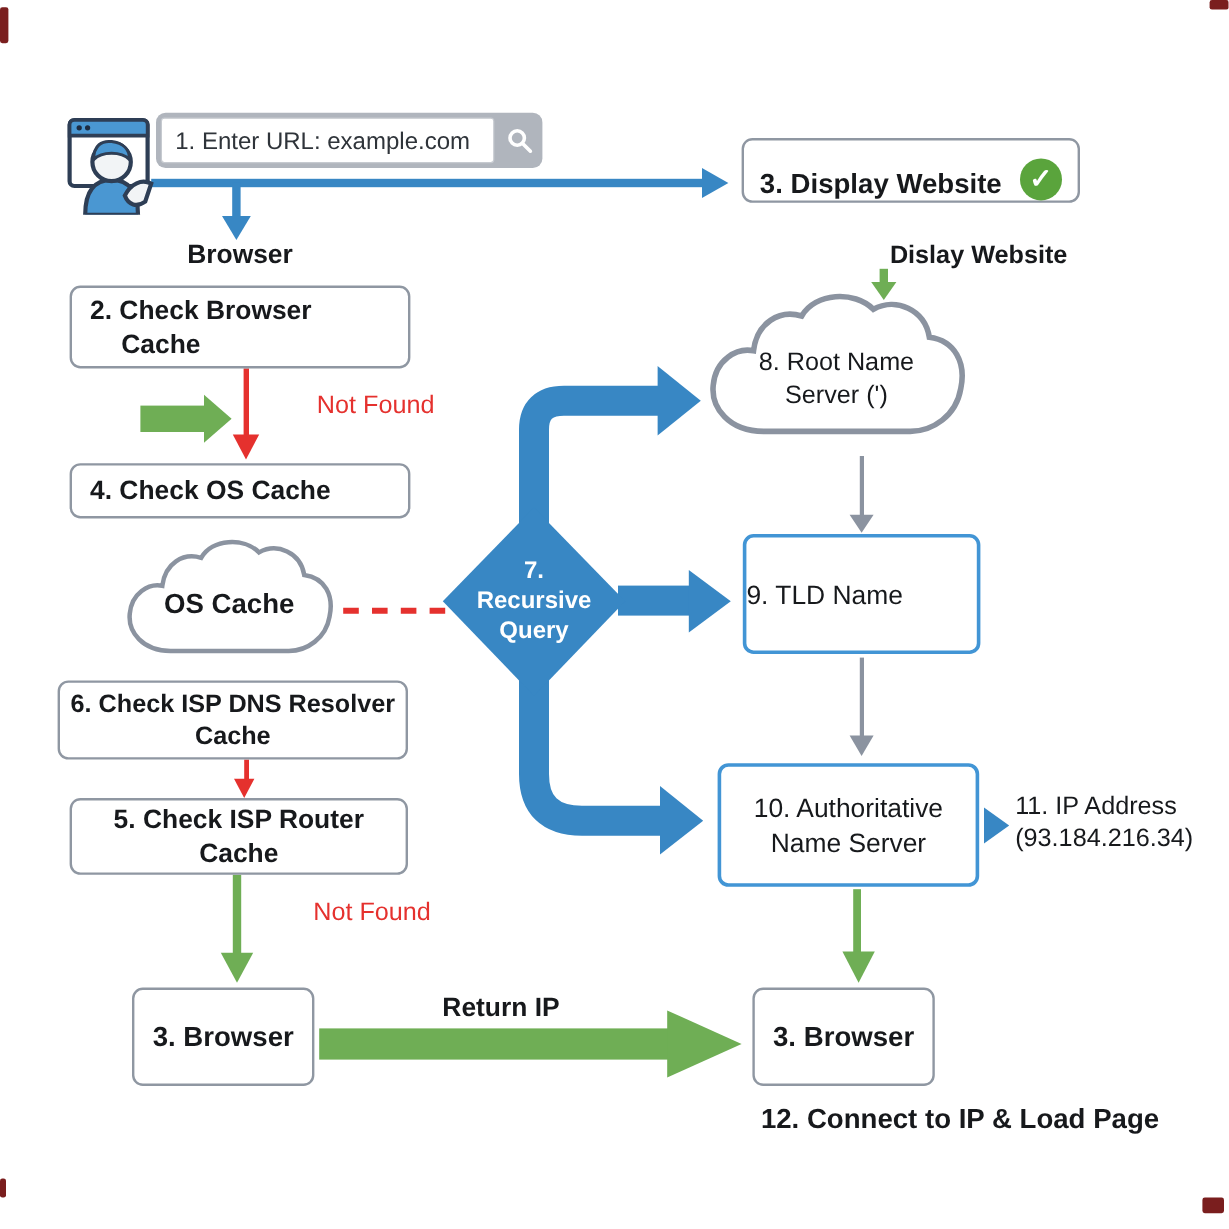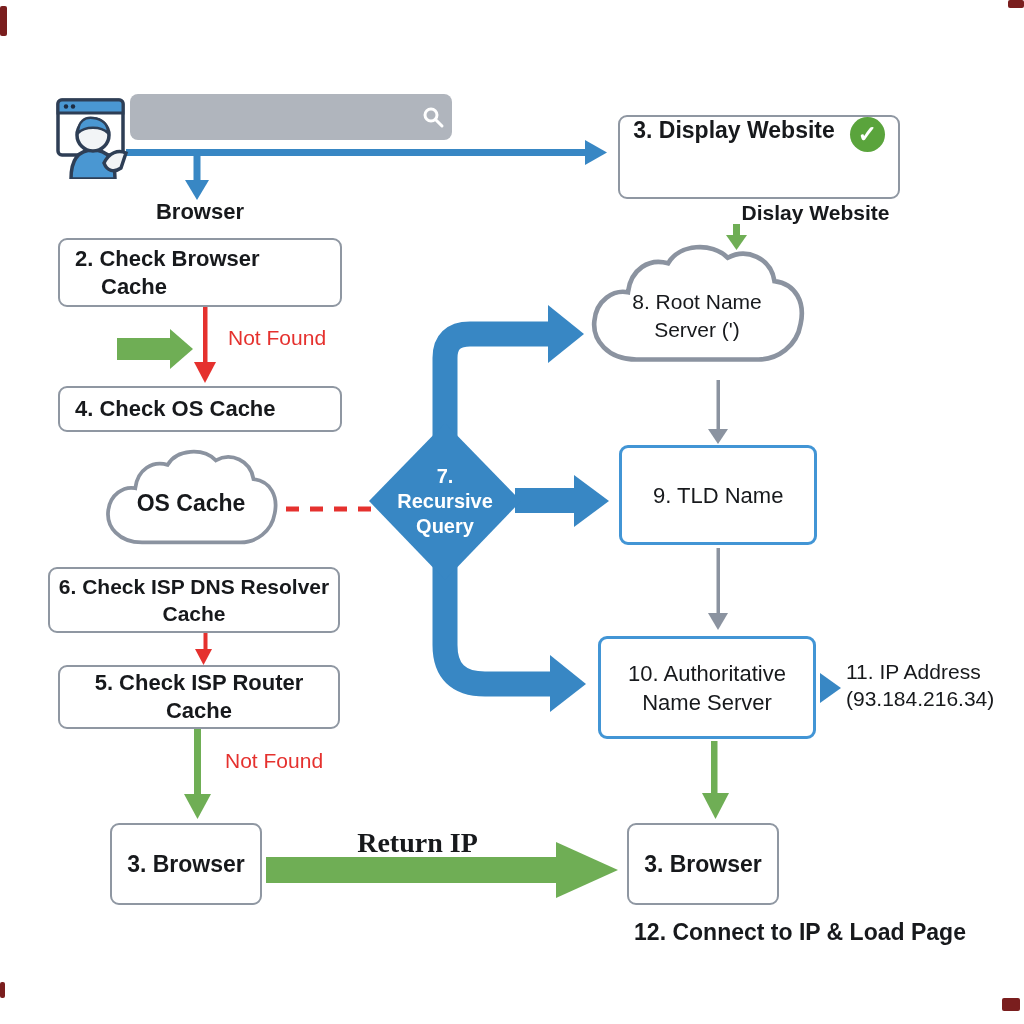--- a/index.html
+++ b/index.html
@@ -9,21 +9,21 @@
   }
   .abs { position:absolute; }
   #connectors { position:absolute; inset:0; width:1024px; height:1024px; z-index:1; pointer-events:none; }
   .box {
     position:absolute; background:#fff; border:2.5px solid #8f97a2; border-radius:9px;
     font-weight:700; font-size:22px; color:#17191c; z-index:3; box-sizing:border-box;
     display:flex; flex-direction:column; justify-content:center;
   }
   .box.blue { border:3px solid #4295d5; font-weight:500; }
   .lbl { position:absolute; z-index:3; font-weight:700; color:#17191c; white-space:nowrap; }
-  .red-lbl { color:#e5312e; font-weight:500; }
+  .red-lbl { color:#e5312e; font-weight:500;margin-left:36px; }
   .cloud-lbl { position:absolute; z-index:3; text-align:center; }
   .corner { position:absolute; background:#7a1e1e; z-index:5; border-radius:2px; }
   .searchwrap { position:absolute; left:130px; top:94px; width:322px; height:46px;
     background:#b0b5bd; border-radius:8px; z-index:3; }
   .searchinput { position:absolute; left:4px; top:4px; width:278px; height:38px;
     background:#ffffff; border:1px solid #c6cad0; border-radius:3px;
     font-size:20px; line-height:38px; padding-left:11px; color:#2f343a; box-sizing:border-box;
     white-space:nowrap; overflow:hidden; }
   .searchbtn { position:absolute; right:0; top:0; width:38px; height:46px;
     display:flex; align-items:center; justify-content:center; }
@@ -129,29 +129,30 @@
     <path d="M 8 9 L 65 9 Q 69 9 69 13 L 69 22 L 4 22 L 4 13 Q 4 9 8 9 Z" fill="#4a97d2" stroke="#2e3e55" stroke-width="3"></path>
     <circle cx="12" cy="15.5" r="2.2" fill="#1d2c42"></circle>
     <circle cx="19" cy="15.5" r="2.2" fill="#1d2c42"></circle>
     <path d="M 17 88 C 17 67 26 59 39 59 C 52 59 61 67 61 88 Z" fill="#4a97d2" stroke="#2e3e55" stroke-width="3.5"></path>
     <circle cx="39" cy="44" r="16" fill="#f2f4f6" stroke="#2e3e55" stroke-width="3.5"></circle>
     <path d="M 24 42 C 24 30 31 26 39 27 C 48 28 54 33 54 42 C 47 35 31 35 24 42 Z" fill="#4a97d2" stroke="#2e3e55" stroke-width="2.5"></path>
     <path d="M 50 72 C 55 62 64 58 72 62 L 67 77 C 60 82 53 80 50 72 Z" fill="#f2f4f6" stroke="#2e3e55" stroke-width="3.5"></path>
   </svg>
 
   <div class="searchwrap">
+    <div class="searchinput">1. Enter URL: example.com</div>
     <div class="searchbtn">
       <svg width="24" height="24" viewBox="0 0 24 24">
         <circle cx="10" cy="10" r="6" fill="none" stroke="#ffffff" stroke-width="3"></circle>
         <line x1="14.5" y1="14.5" x2="21" y2="21" stroke="#ffffff" stroke-width="3" stroke-linecap="round"></line>
       </svg>
     </div>
   </div>
 
-  <div class="box" style="left:618px;top:115px;width:282px;height:84px;flex-direction:row;align-items:flex-start;justify-content:center;gap:15px;font-size:23px;">
+  <div class="box" style="left:618px;top:115px;width:282px;height:54px;flex-direction:row;align-items:flex-end;justify-content:center;gap:15px;font-size:23px;">
     <span>3. Display Website</span>
     <span class="checkcircle">✓</span>
   </div>
 
   <div class="lbl" style="left:140px;top:199px;width:120px;text-align:center;font-size:22px;">Browser</div>
 
   <div class="lbl" style="left:728px;top:201px;width:175px;text-align:center;font-size:21px;">Dislay Website</div>
 
   <div class="box" style="left:58px;top:238px;width:284px;height:69px;padding-left:15px;line-height:28px;">
     <div>2. Check Browser</div>
@@ -178,37 +179,37 @@
     <div>5. Check ISP Router</div>
     <div>Cache</div>
   </div>
 
   <div class="lbl red-lbl" style="left:225px;top:749px;font-size:21px;">Not Found</div>
 
   <div class="box" style="left:110px;top:823px;width:152px;height:82px;text-align:center;font-size:23px;">
     <div>3. Browser</div>
   </div>
 
-  <div class="lbl" style="left:355px;top:827px;width:125px;text-align:center;font-size:28px;font-family:Liberation Serif, serif;">Return IP</div>
+  <div class="lbl" style="left:355px;top:827px;width:125px;text-align:center;font-size:22px;">Return IP</div>
 
   <div class="box" style="left:627px;top:823px;width:152px;height:82px;text-align:center;font-size:23px;">
     <div>3. Browser</div>
   </div>
 
   <div class="lbl" style="left:600px;top:919px;width:400px;text-align:center;font-size:23px;font-weight:600;">12. Connect to IP &amp; Load Page</div>
 
   <svg class="abs" style="left:583px;top:240px;z-index:2;" width="228" height="140" viewBox="0 0 240 150">
     <path d="M 55 128 C 24 128 8 107 10 87 C 12 64 31 53 46 56 C 49 31 69 19 89 25 C 101 4 136 2 153 19 C 173 8 199 19 203 44 C 226 47 236 67 231 90 C 227 114 206 128 186 128 Z" fill="#ffffff" stroke="#8b93a0" stroke-width="5"></path>
   </svg>
   <div class="cloud-lbl" style="left:583px;top:288px;width:228px;font-size:21px;font-weight:500;line-height:28px;text-align:center;">
     <div>8. Root Name</div>
     <div>Server (')</div>
   </div>
 
-  <div class="box blue" style="left:619px;top:445px;width:198px;height:100px;padding-left:31px;font-size:22px;line-height:29px;">
+  <div class="box blue" style="left:619px;top:445px;width:198px;height:100px;padding-left:0;font-size:22px;line-height:29px;">
     <div>9. TLD Name</div>
   </div>
 
   <div class="box blue" style="left:598px;top:636px;width:218px;height:103px;text-align:center;font-size:22px;line-height:29px;">
     <div>10. Authoritative</div>
     <div>Name Server</div>
   </div>
 
   <div class="ip-lbl" style="left:846px;top:658px;">
     <div>11. IP Address</div>

